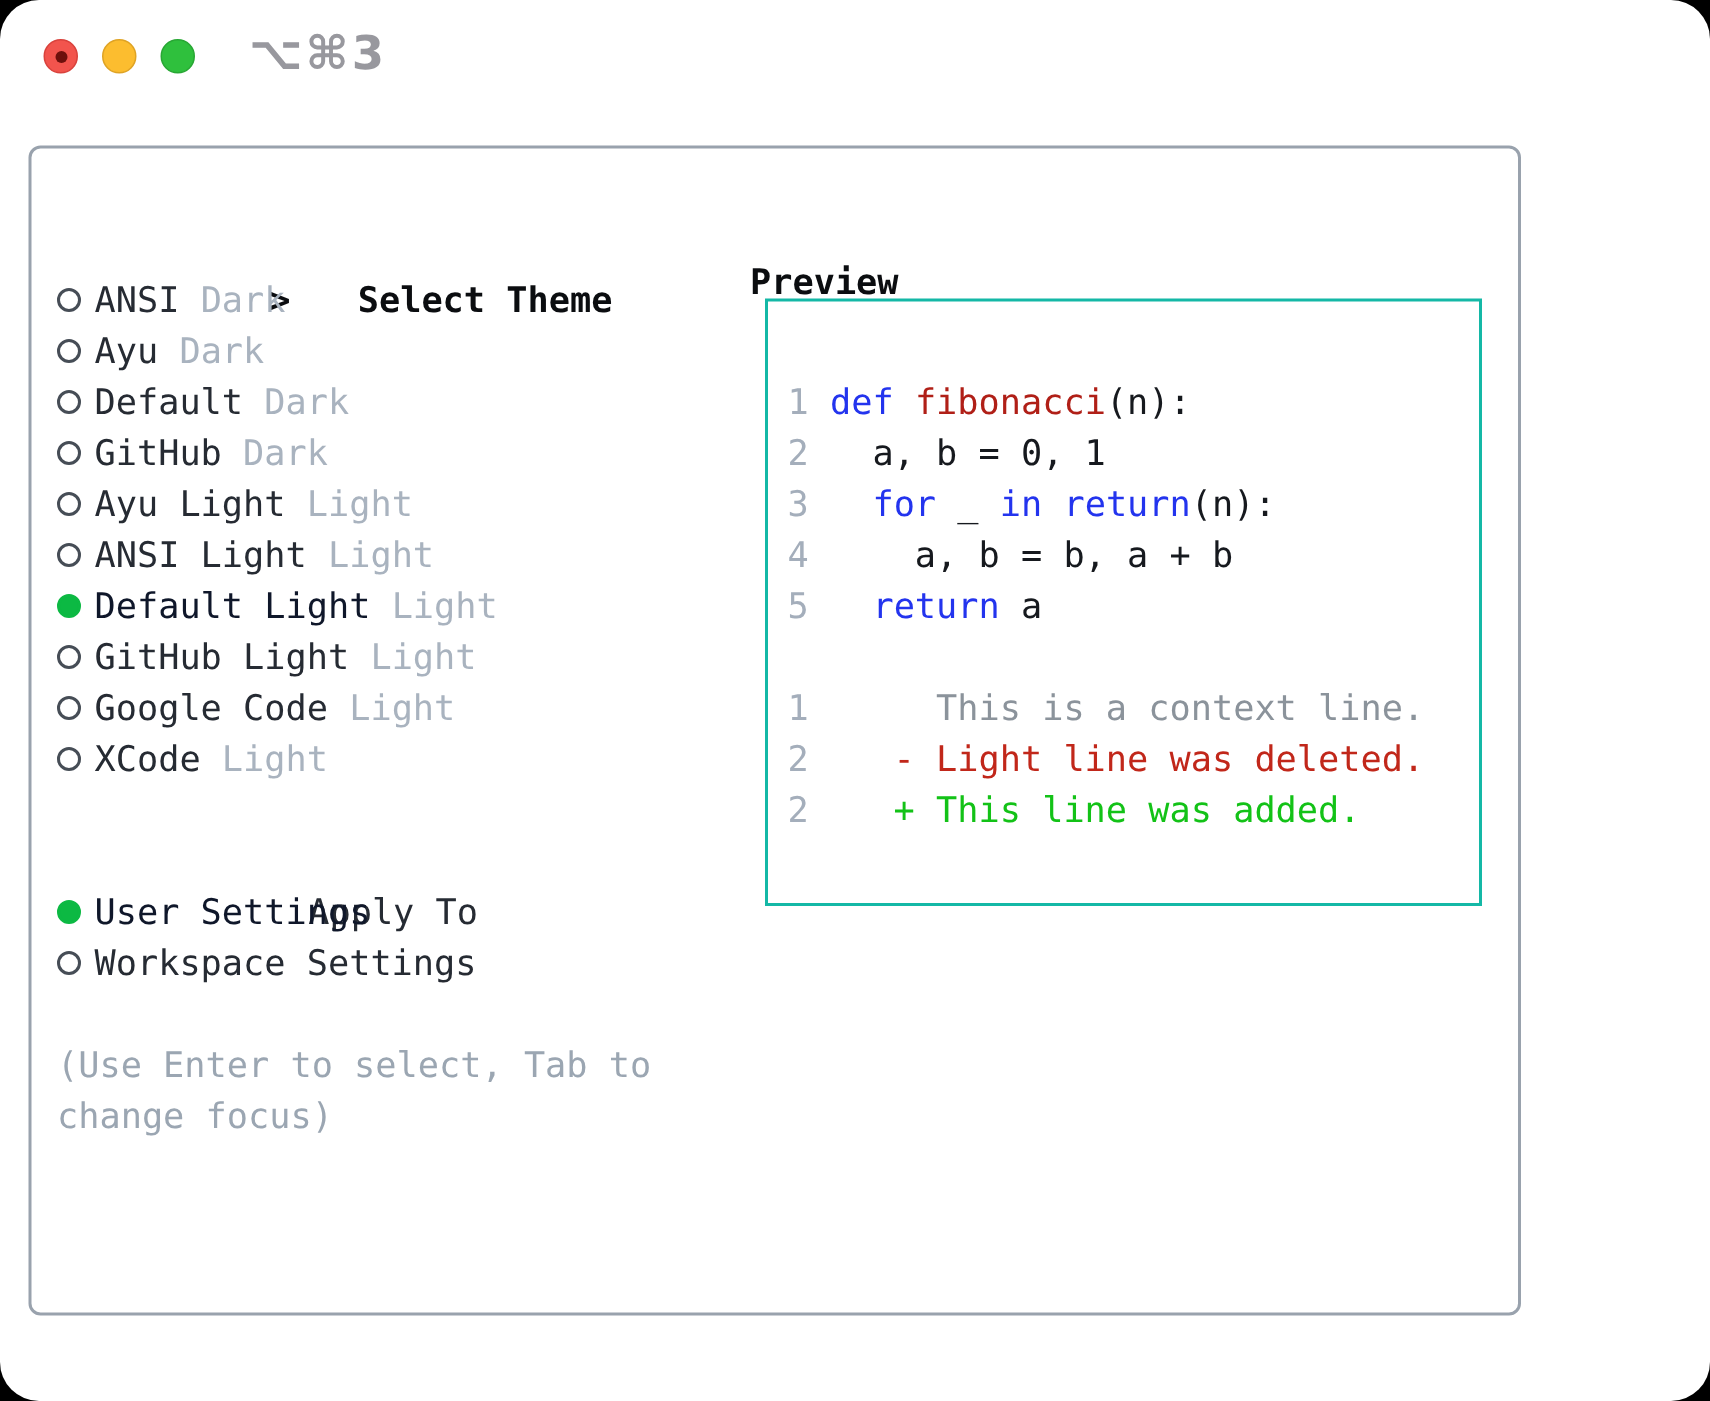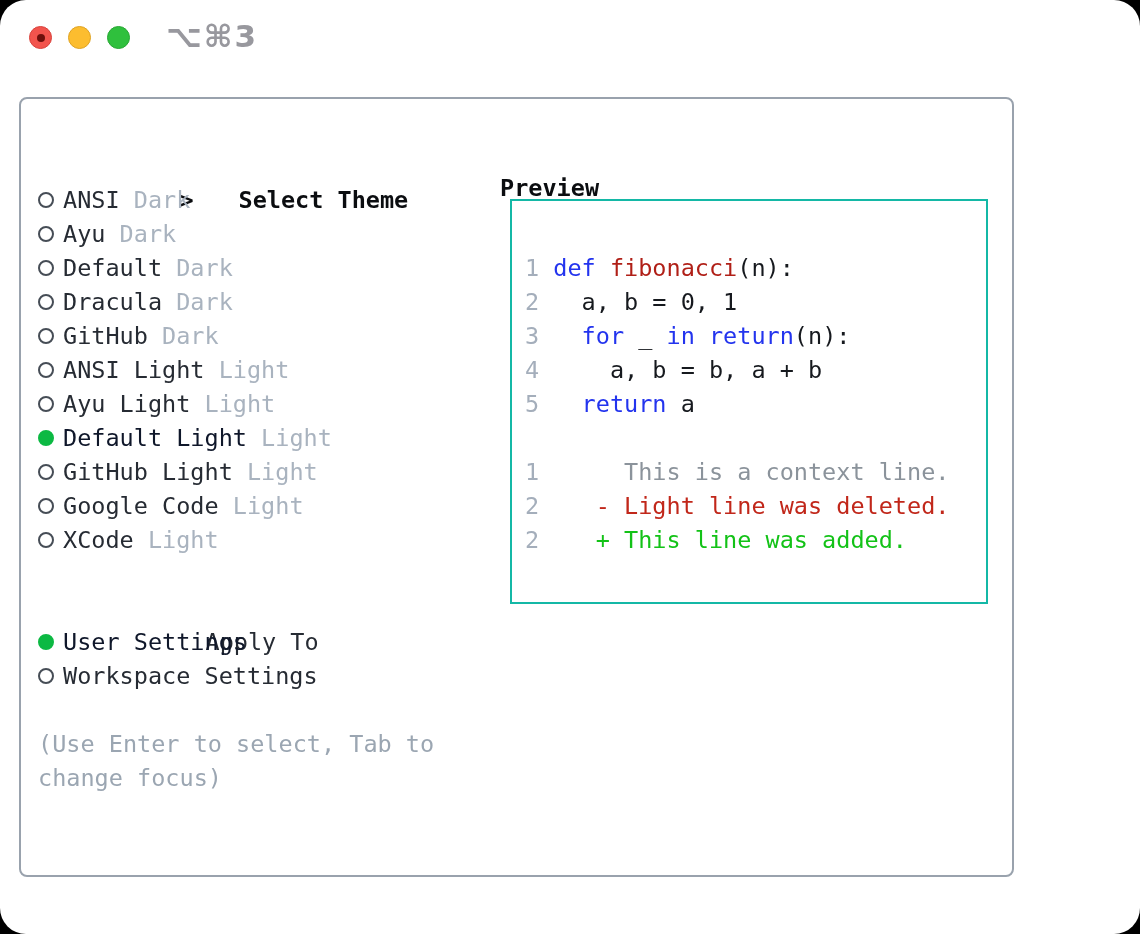--- a/index.html
+++ b/index.html
@@ -66,24 +66,23 @@
 
       <div class="left-col">
         <div class="row">
           <span class="marker">&gt;</span><span class="hdr">Select Theme</span>
         </div>
 
         <div id="theme-list">
             <div class="row"><span class="radio"></span><span class="t-name">ANSI</span> <span class="t-variant">Dark</span></div>
             <div class="row"><span class="radio"></span><span class="t-name">Ayu</span> <span class="t-variant">Dark</span></div>
             <div class="row"><span class="radio"></span><span class="t-name">Default</span> <span class="t-variant">Dark</span></div>
-            <div class="row"><span class="radio"></span><span class="t-name">Dracula</span> <span class="t-variant">Dark</span></div>
             <div class="row"><span class="radio"></span><span class="t-name">GitHub</span> <span class="t-variant">Dark</span></div>
+            <div class="row"><span class="radio"></span><span class="t-name">Ayu Light</span> <span class="t-variant">Light</span></div>
             <div class="row"><span class="radio"></span><span class="t-name">ANSI Light</span> <span class="t-variant">Light</span></div>
-            <div class="row"><span class="radio"></span><span class="t-name">Ayu Light</span> <span class="t-variant">Light</span></div>
             <div class="row"><span class="radio sel"></span><span class="t-name sel">Default Light</span> <span class="t-variant">Light</span></div>
             <div class="row"><span class="radio"></span><span class="t-name">GitHub Light</span> <span class="t-variant">Light</span></div>
             <div class="row"><span class="radio"></span><span class="t-name">Google Code</span> <span class="t-variant">Light</span></div>
             <div class="row"><span class="radio"></span><span class="t-name">XCode</span> <span class="t-variant">Light</span></div>
           </div>
 
         <div class="row"></div>
 
         <div class="row">
           <span class="indent"></span><span>Apply To</span>

